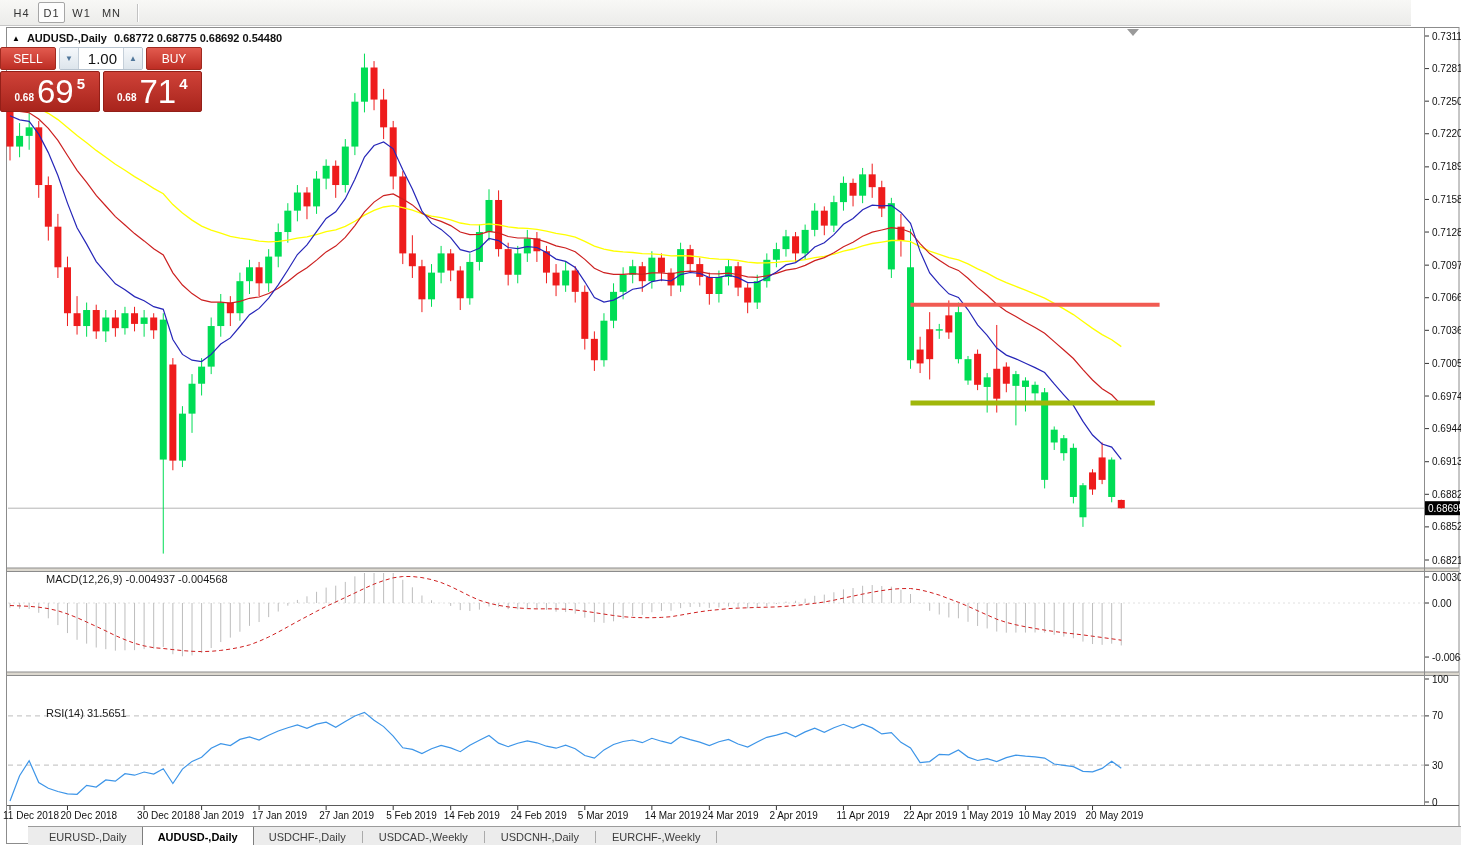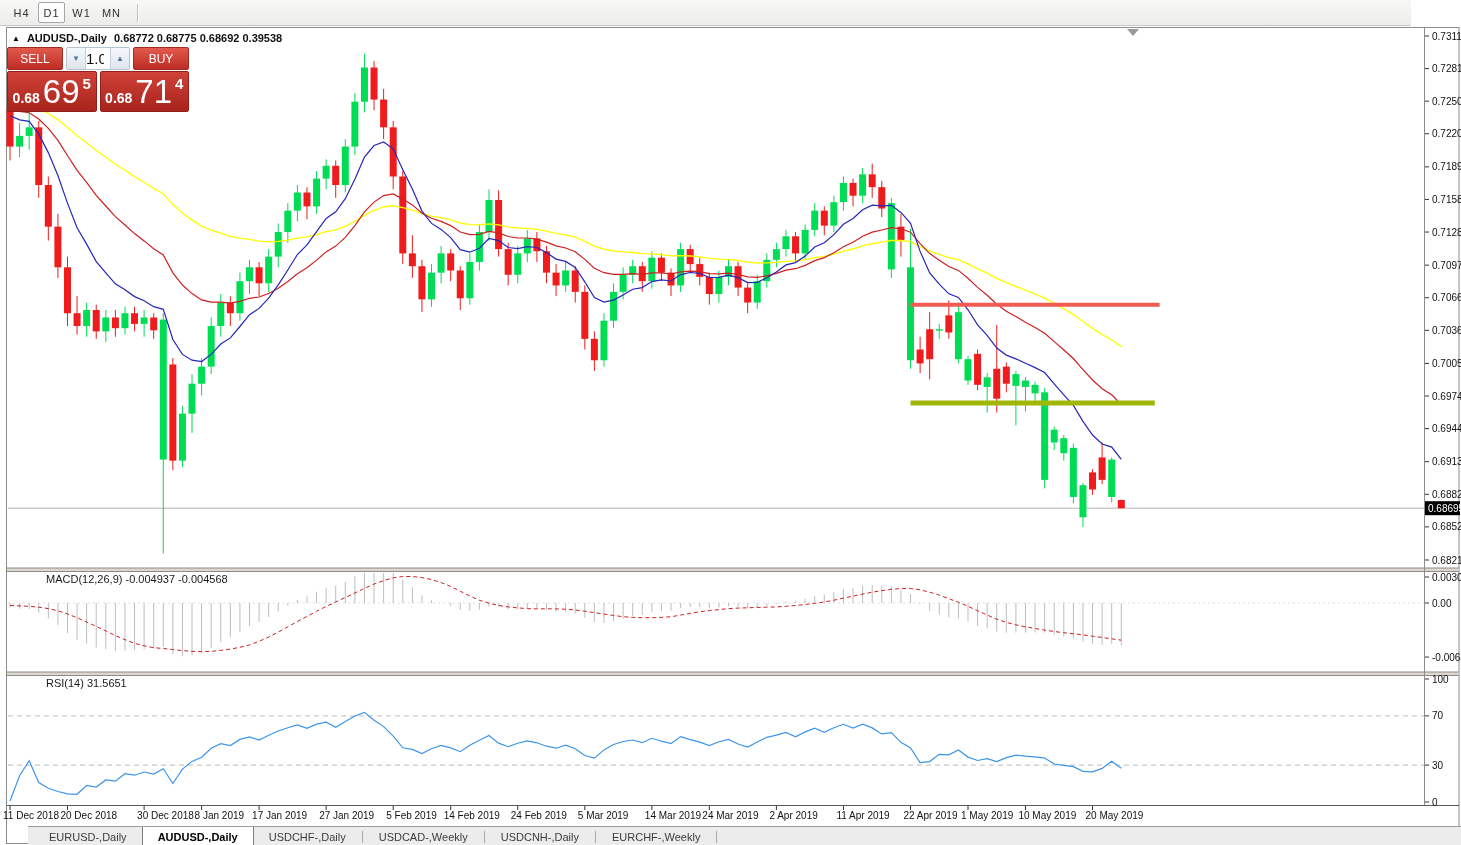--- a/index.html
+++ b/index.html
@@ -9,40 +9,40 @@
   .toolbar{position:absolute;left:0;top:0;width:1411px;height:25px;z-index:6;
            background:linear-gradient(#f8f8f6,#ececea);border-bottom:1px solid #c6c6c6;
            display:flex;align-items:center;}
   .tfbtn{height:19px;min-width:25px;margin-left:3px;display:flex;align-items:center;justify-content:center;
          font-size:11px;color:#333;border:1px solid transparent;border-radius:2px;letter-spacing:1px;}
   .tfbtn.active{background:#fdfdfd;border:1px solid #a6a6a6;}
   .tbsep{width:1px;height:18px;background:#c2c2c2;border-right:1px solid #fff;margin-left:12px;}
   #title{position:absolute;left:12px;top:32px;font-size:11px;font-weight:700;color:#111;z-index:5;
          display:flex;gap:7px;align-items:center;white-space:nowrap;}
   #title .arrow{font-size:8px;color:#000;}
-  .oct{position:absolute;left:7px;top:47px;width:182px;z-index:5;}
+  .oct{position:absolute;left:0;top:47px;width:202px;z-index:5;}
   .oct-row1{display:flex;height:23px;align-items:stretch;}
   .btn-sell,.btn-buy{width:54px;background:linear-gradient(#e25a4e,#bd2d24);color:#fff;font-size:12px;
          display:flex;align-items:center;justify-content:center;border:1px solid #a02a20;border-radius:2px;}
   .vol-group{flex:1;display:flex;margin:0 3px;border:1px solid #b7c3cf;background:#e9eef3;border-radius:2px;overflow:hidden;}
   .spin{width:18px;background:linear-gradient(#f5f8fb,#dde5ec);color:#51779b;font-size:8px;
         display:flex;align-items:center;justify-content:center;}
   .spin.down{border-right:1px solid #c5cfd9;}
   .spin.up{border-left:1px solid #c5cfd9;}
   .vol-input{flex:1;border:none;outline:none;background:#fff;text-align:right;font-size:15px;color:#111;
         padding:0 6px 0 0;font-family:"Liberation Sans",sans-serif;min-width:10px;}
   .oct-row2{display:flex;margin-top:1px;height:41px;gap:3px;}
   .price-box{flex:1;background:linear-gradient(#cf4238,#a8241c);color:#fff;display:flex;align-items:center;
         justify-content:center;gap:3px;border-radius:2px;border:1px solid #931f18;}
-  .pb-small{font-size:14px;font-weight:700;margin-top:12px;}
+  .pb-small{font-size:10px;font-weight:700;margin-top:12px;}
   .pb-big{font-size:33px;font-weight:400;line-height:1;}
   .pb-sup{font-size:15px;font-weight:700;margin-bottom:16px;}
   .ind-label{position:absolute;font-size:11px;color:#1a1a1a;z-index:5;white-space:nowrap;padding-left:36px;}
   #macd-label{left:10px;top:573px;}
-  #rsi-label{left:10px;top:677px;}
+  #rsi-label{left:10px;top:707px;}
   .tabs{position:absolute;left:0;top:826px;width:1461px;height:19px;background:#ececec;z-index:6;
         border-top:1px solid #9b9b9b;display:flex;align-items:stretch;font-size:11px;margin-left:28px;}
   .tab{display:flex;align-items:center;padding:0 15px;color:#3c3c3c;background:#ececec;}
   .tab.active{background:#fff;border-left:1px solid #7e7e7e;border-right:1px solid #7e7e7e;font-weight:700;color:#000;}
   .tab-sep{width:1px;align-self:center;height:12px;background:#aaa;margin:0 1px;}
 </style>
 </head>
 <body>
 
 <svg id="chart-svg" width="1461" height="845">
@@ -525,21 +525,21 @@
       <div class="tfbtn active">D1</div>
       <div class="tfbtn">W1</div>
       <div class="tfbtn">MN</div>
     </div>
   <div class="tbsep"></div>
 </div>
 
 <div id="title">
   <span class="arrow">▲</span>
   <span>AUDUSD-,Daily</span>
-  <span>0.68772 0.68775 0.68692 0.39538</span>
+  <span>0.68772 0.68775 0.68692 0.54480</span>
 </div>
 
 <div class="oct">
   <div class="oct-row1">
     <div class="btn-sell">SELL</div>
     <div class="vol-group">
       <div class="spin down">▼</div>
       <input class="vol-input" value="1.00" style="">
       <div class="spin up">▲</div>
     </div>

